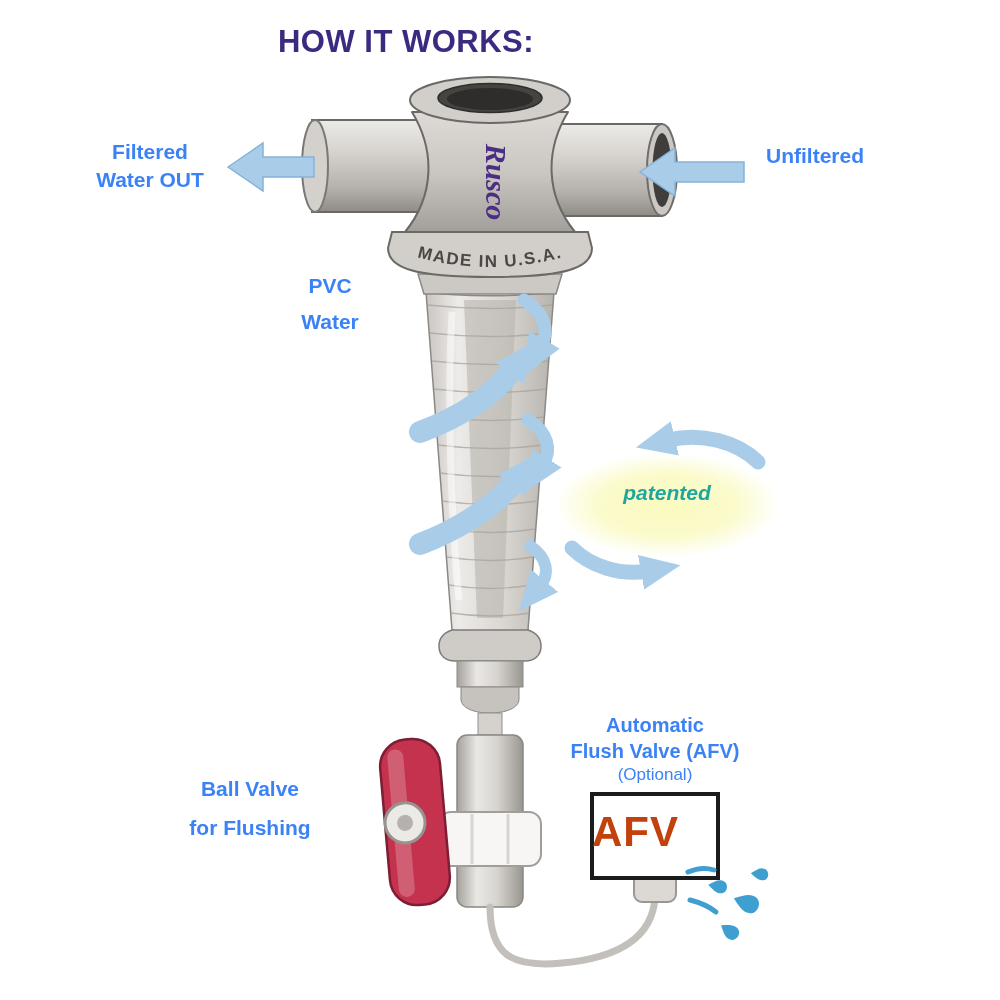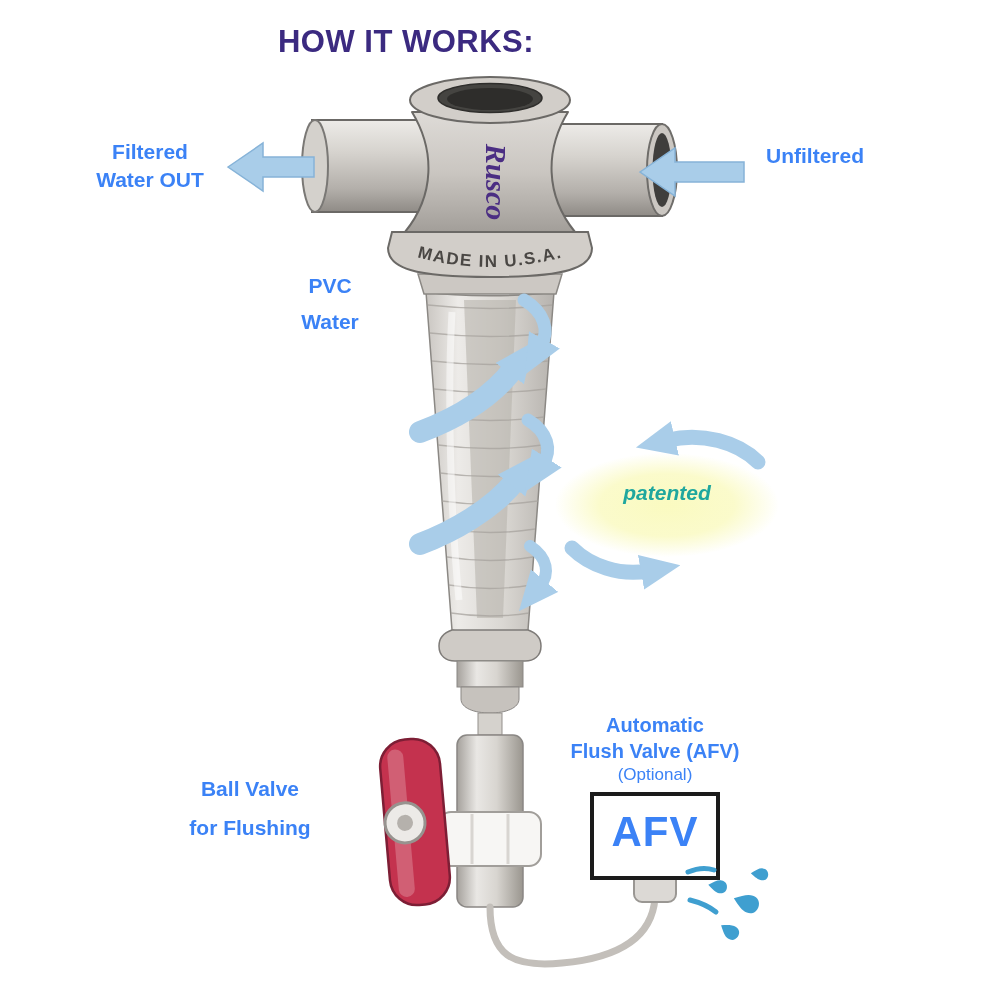--- a/index.html
+++ b/index.html
@@ -13,22 +13,22 @@
   .title{
     position:absolute;left:0;top:24px;width:812px;text-align:center;
     font-size:31px;font-weight:800;letter-spacing:.5px;color:#3b2a80;
   }
   .lbl-flow{font-size:21px;line-height:28px;}
   .lbl-part{font-size:21px;line-height:36px;}
   .lbl-tornado{font-size:21px;line-height:27px;color:#1fa79e;font-style:italic;}
   .lbl-afv-head{font-size:20px;line-height:26px;}
   .lbl-afv-head .opt{font-weight:normal;font-size:17px;line-height:22px;}
   .afv-box-text{
-    position:absolute;left:592px;top:808px;width:126px;text-align:center;
-    font-size:42px;font-weight:800;letter-spacing:1px;color:#3b82f6;
+    position:absolute;left:592px;top:808px;width:126px;text-align:left;
+    font-size:42px;font-weight:800;letter-spacing:1px;color:#c2410c;
   }
 </style>
 </head>
 <body>
 
 <div class="stage">
 
   <svg width="1000" height="1000" viewBox="0 0 1000 1000">
     <defs>
       <linearGradient id="gV" x1="0" y1="0" x2="0" y2="1">

